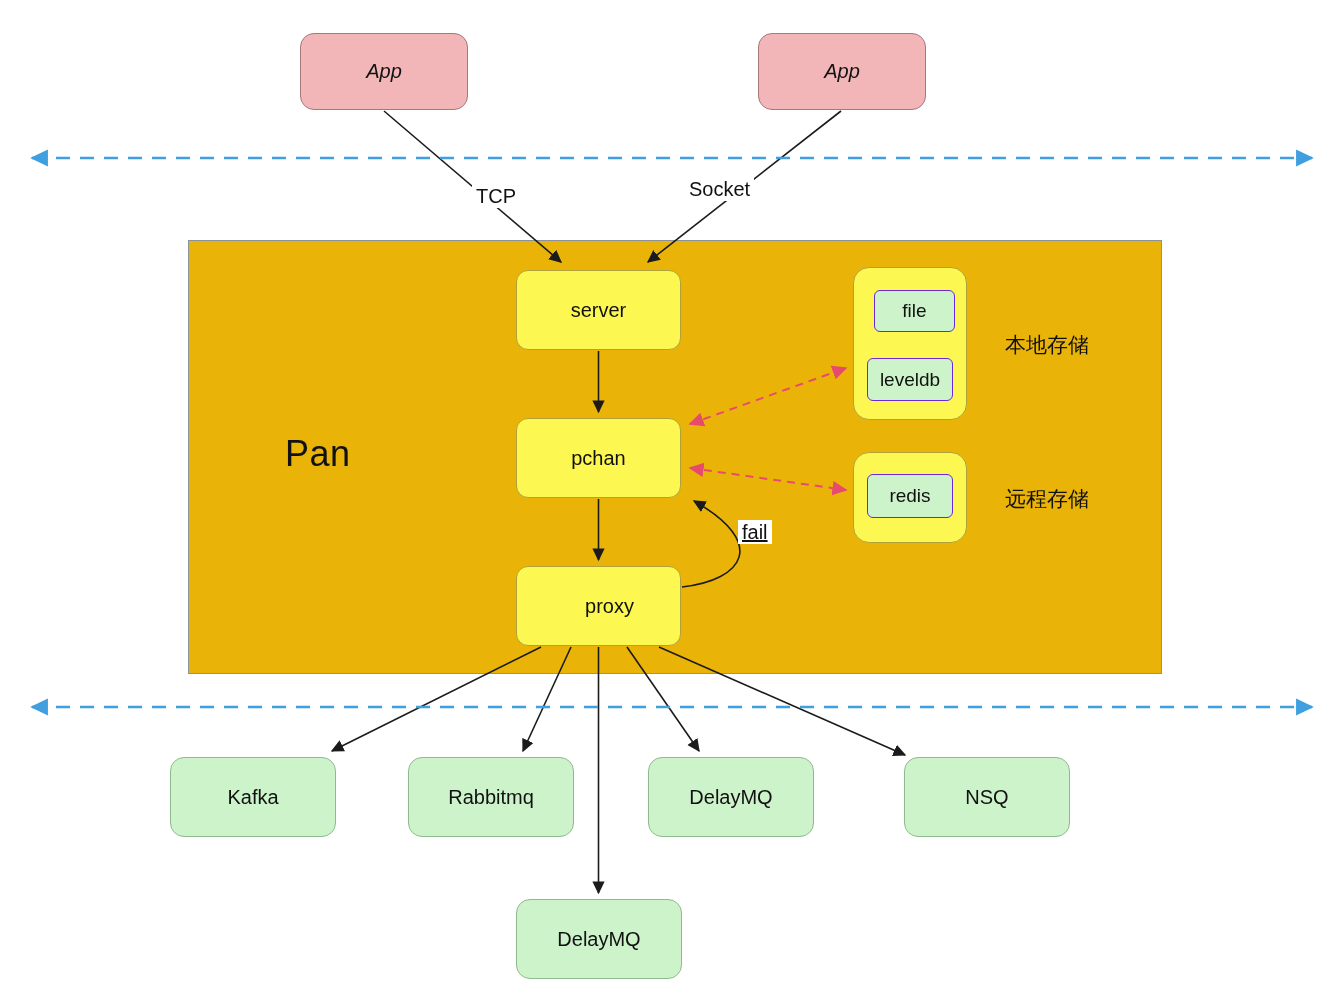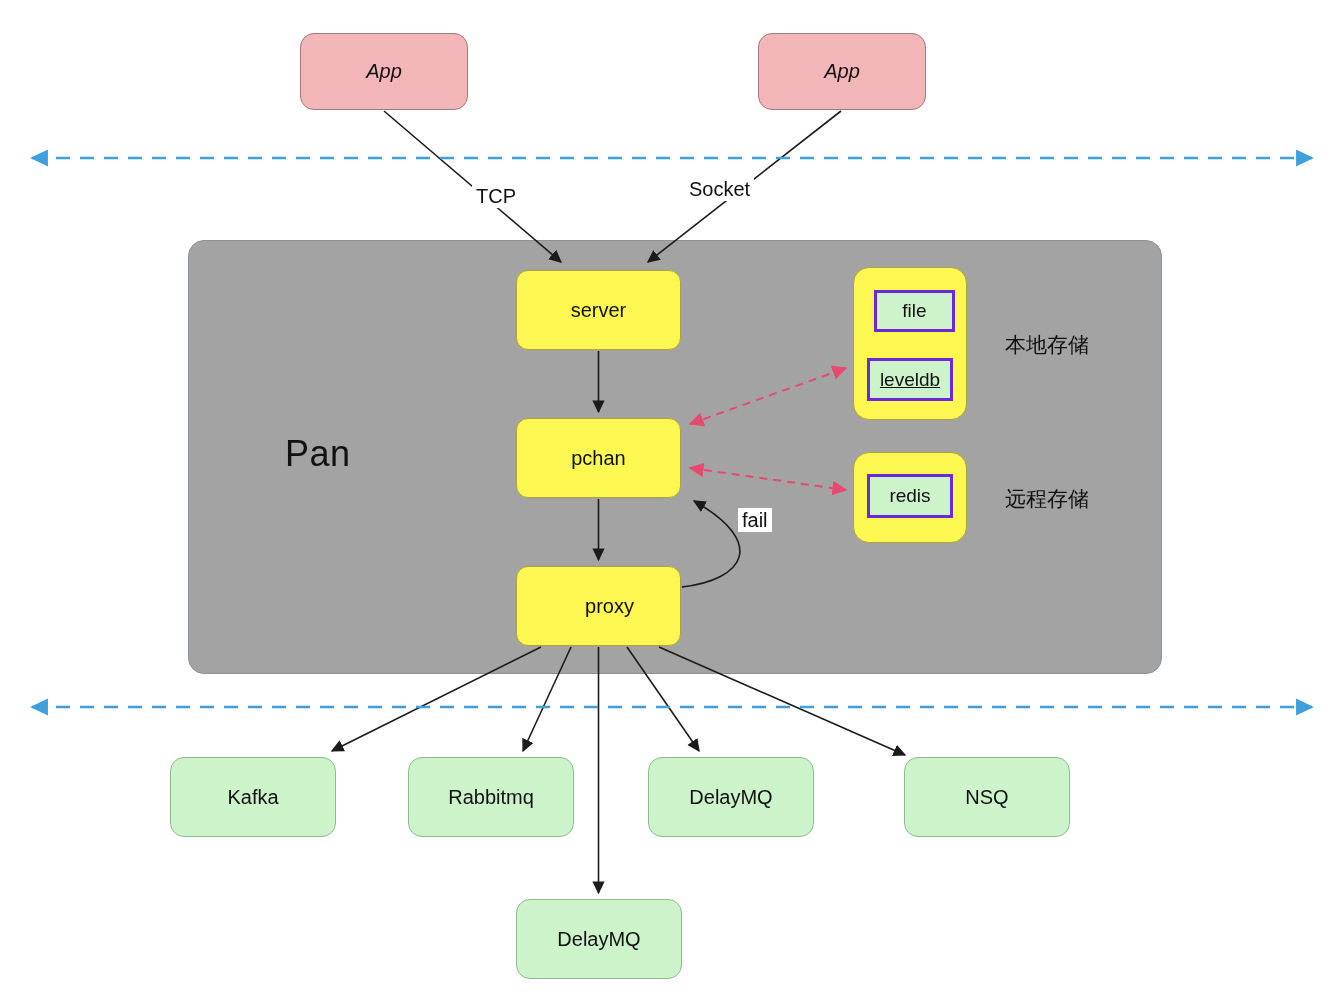--- a/index.html
+++ b/index.html
@@ -11,23 +11,23 @@
     width: 1344px;
     height: 998px;
     background: #ffffff;
     overflow: hidden;
   }
 
   .pan-box {
     position: absolute;
     left: 188px; top: 240px;
     width: 974px; height: 434px;
-    background: #a3a3a3;
+    background: #eab308;
     border: 1px solid #8b9298;
-    border-radius: 16px;
+    border-radius: 0;
   }
   .pan-label {
     position: absolute;
     left: 96px; top: 192px;
     font-size: 36px;
     letter-spacing: 0.5px;
   }
 
   svg.edges {
     position: absolute;
@@ -51,22 +51,22 @@
 
   .storage-outer {
     position: absolute;
     background: #fcf851;
     border: 1px solid #b0a238;
     border-radius: 16px;
   }
   .storage-inner {
     position: absolute;
     background: #cdf3cb;
-    border: 3px solid #6d28d9;
-    border-radius: 0;
+    border: 1px solid #6d28d9;
+    border-radius: 6px;
     display: flex;
     align-items: center;
     justify-content: center;
     font-size: 19px;
   }
 
   .edge-label {
     position: absolute;
     font-size: 20px;
     background: #ffffff;
@@ -123,29 +123,29 @@
       <line x1="32" y1="158" x2="1312" y2="158" marker-start="url(#mkBlue)" marker-end="url(#mkBlue)"></line>
       <line x1="32" y1="707" x2="1312" y2="707" marker-start="url(#mkBlue)" marker-end="url(#mkBlue)"></line>
     </g>
   </svg>
 
   <div class="node app" style="left:300px; top:33px;">App</div>
   <div class="node app" style="left:758px; top:33px;">App</div>
 
   <div class="edge-label" style="left:472px; top:184px;">TCP</div>
   <div class="edge-label" style="left:685px; top:177px;">Socket</div>
-  <div class="edge-label" style="left:738px; top:508px;">fail</div>
+  <div class="edge-label" style="left:738px; top:520px;text-decoration:underline;">fail</div>
 
   <div class="node yellow" style="left:516px; top:270px;">server</div>
   <div class="node yellow" style="left:516px; top:418px;">pchan</div>
   <div class="node yellow" style="left:516px; top:566px;padding-left:22px;">proxy</div>
 
   <div class="storage-outer" style="left:853px; top:267px; width:114px; height:153px;"></div>
   <div class="storage-inner" style="left:874px; top:290px; width:81px; height:42px;">file</div>
-  <div class="storage-inner" style="left:867px; top:358px; width:86px; height:43px;text-decoration:underline;">leveldb</div>
+  <div class="storage-inner" style="left:867px; top:358px; width:86px; height:43px;">leveldb</div>
   <div class="cn-label" style="left:1005px; top:331px;">本地存储</div>
 
   <div class="storage-outer" style="left:853px; top:452px; width:114px; height:91px;"></div>
   <div class="storage-inner" style="left:867px; top:474px; width:86px; height:44px;">redis</div>
   <div class="cn-label" style="left:1005px; top:485px;">远程存储</div>
 
   <div class="node green" style="left:170px; top:757px;">Kafka</div>
   <div class="node green" style="left:408px; top:757px;">Rabbitmq</div>
   <div class="node green" style="left:648px; top:757px;">DelayMQ</div>
   <div class="node green" style="left:904px; top:757px;">NSQ</div>

